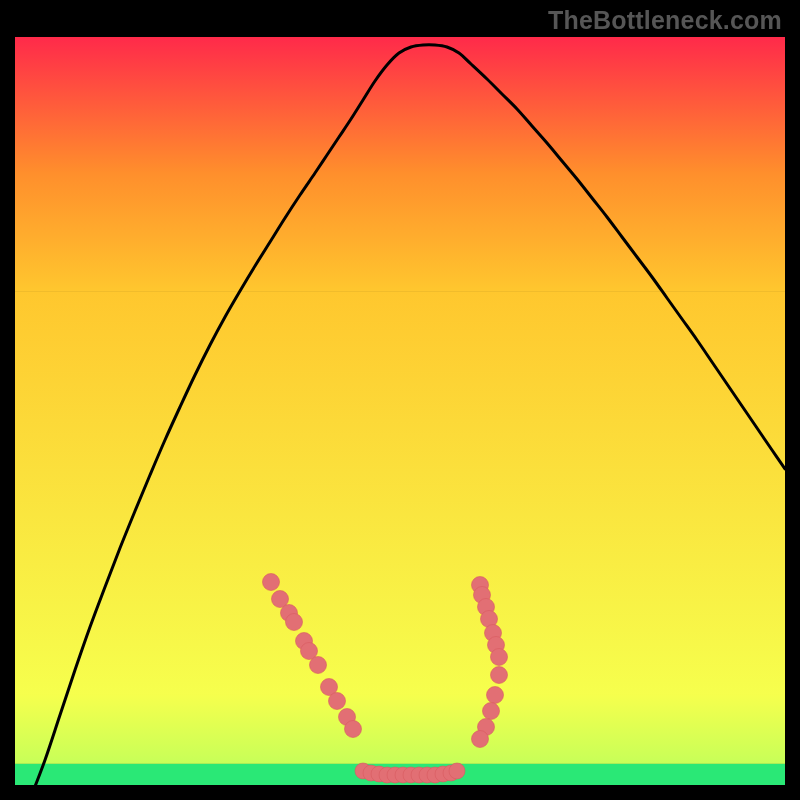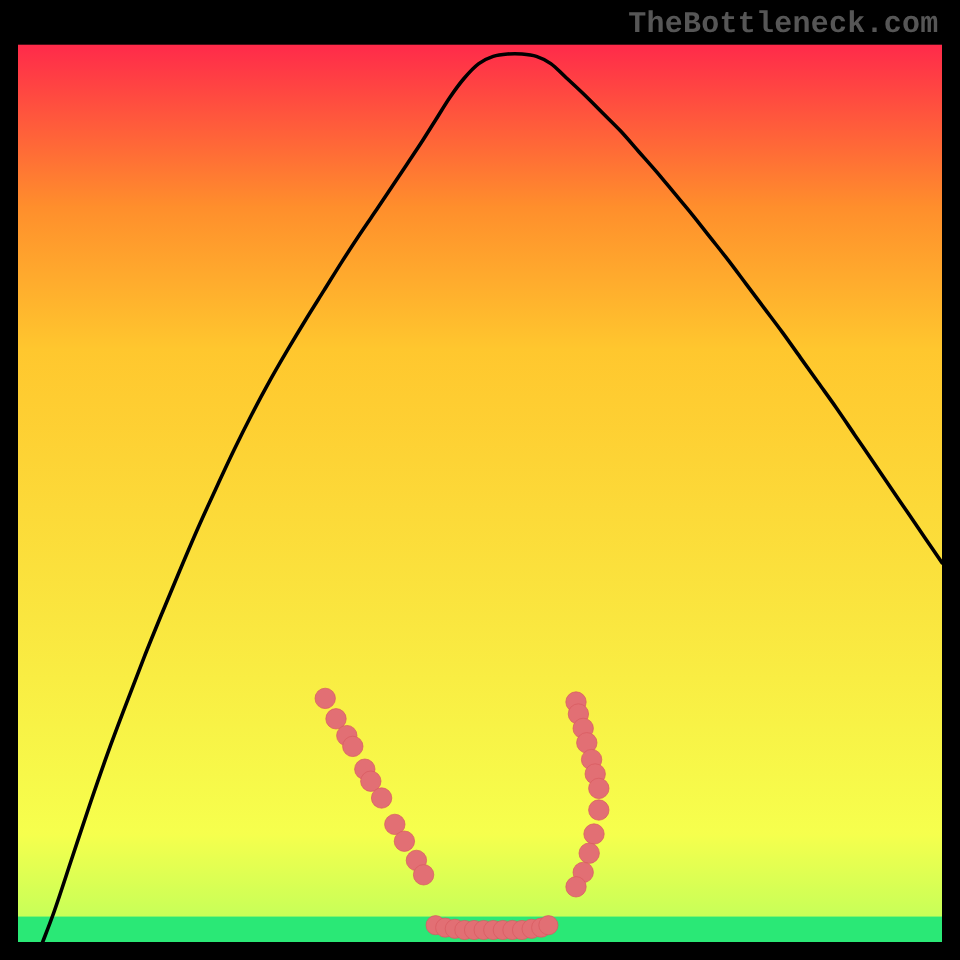--- a/index.html
+++ b/index.html
@@ -15,21 +15,21 @@
     left: 15px;
     top: 37px;
     width: 770px;
     height: 748px;
     background: #000;
   }
   .watermark {
     position: absolute;
     top: 6px;
     right: 18px;
-    font-family: Liberation Mono, monospace;
+    font-family: Liberation Sans, sans-serif;
     font-weight: bold;
     font-size: 25px;
     color: #565656;
     letter-spacing: 0.2px;
   }
   svg { display: block; }
 </style>
 </head>
 <body>
 

